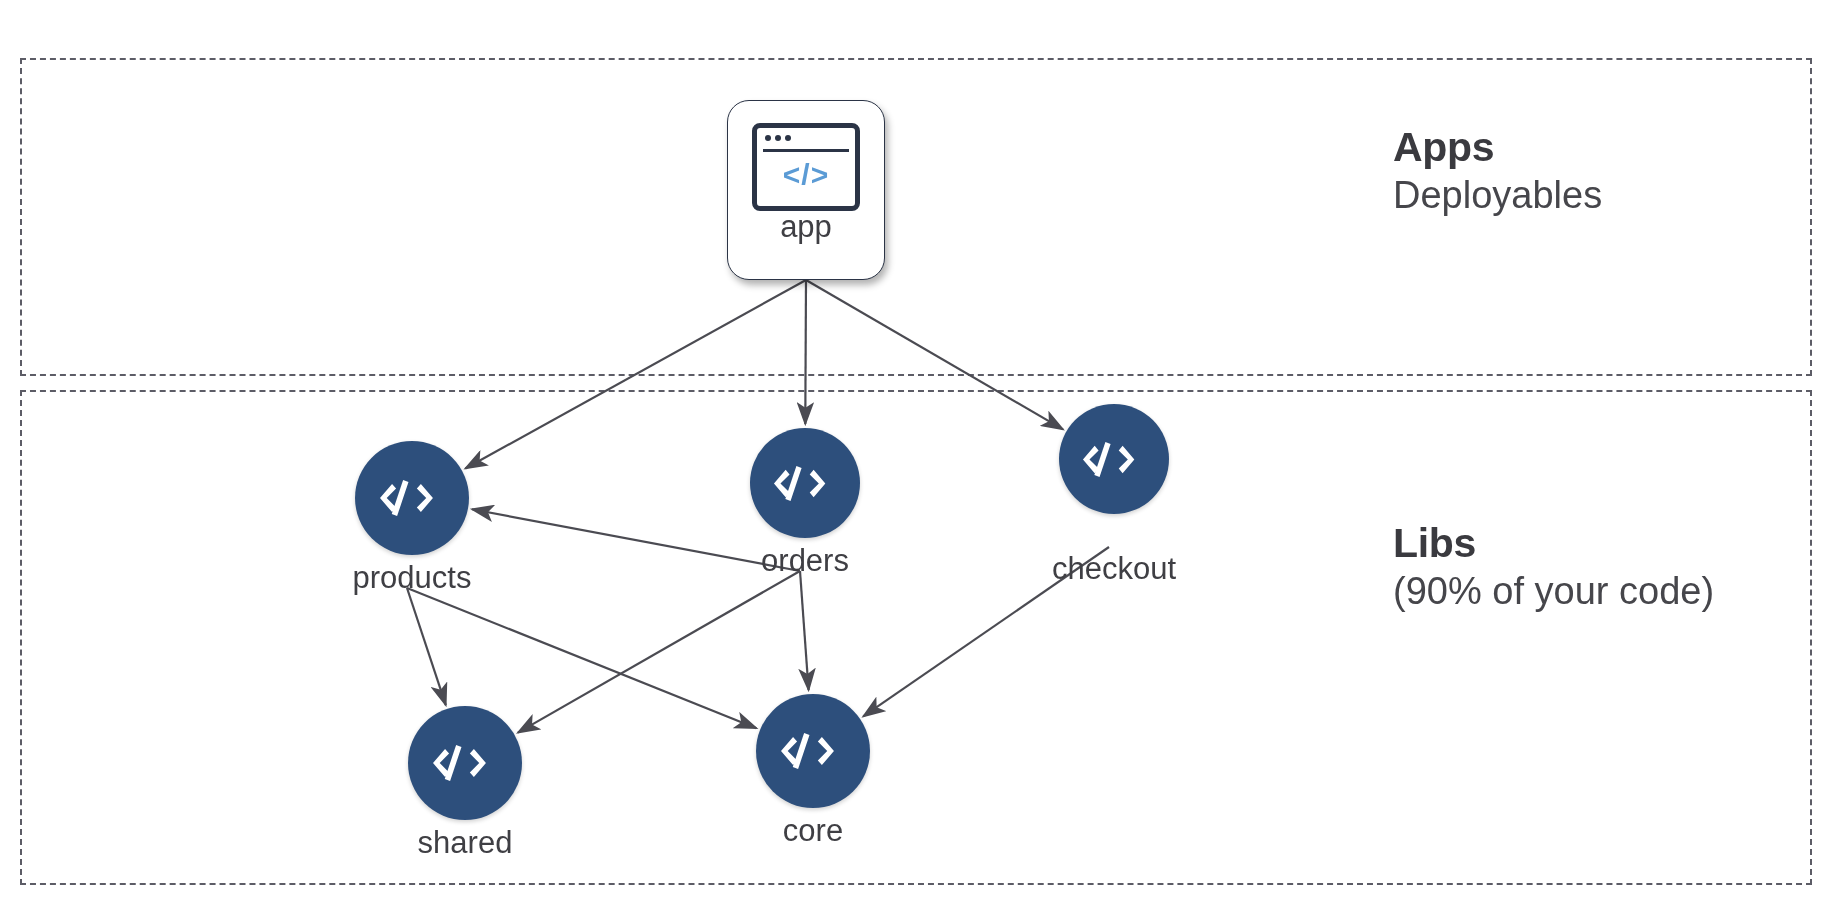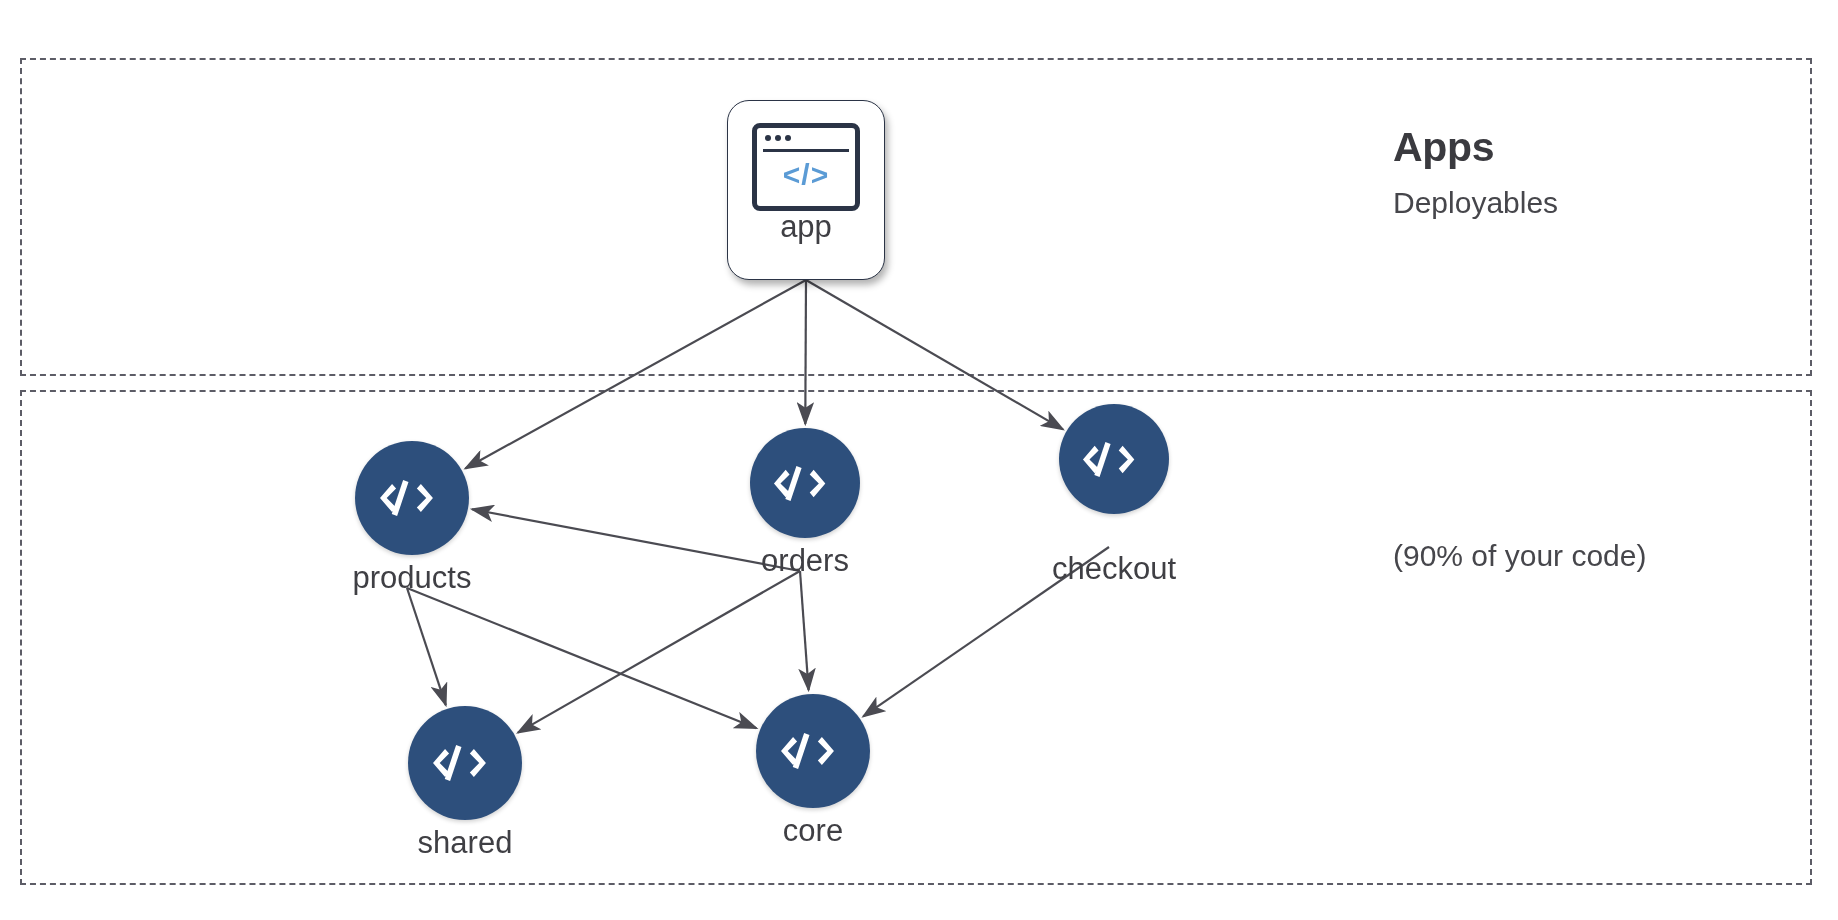--- a/index.html
+++ b/index.html
@@ -46,25 +46,25 @@
     color: #3f3f44;
   }
   .zone-title {
     font-size: 41px;
     font-weight: bold;
     line-height: 1.05;
     letter-spacing: -0.3px;
     color: #3a3a3f;
   }
   .zone-subtitle {
-    font-size: 30px;
+    font-size: 38px;
     font-weight: normal;
     line-height: 1.2;
     color: #46464b;
-    margin-top: 16px;
+    margin-top: 4px;
   }
   #caption-apps { left: 1393px; top: 126px; }
   #caption-libs { left: 1393px; top: 522px; }
 
   
   #edges {
     position: absolute;
     left: 0;
     top: 0;
     width: 1838px;
@@ -169,20 +169,21 @@
 <div id="canvas">
 
   <div class="zone" id="zone-apps"></div>
   <div class="zone" id="zone-libs"></div>
 
   <div class="zone-caption" id="caption-apps">
     <div class="zone-title">Apps</div>
     <div class="zone-subtitle">Deployables</div>
   </div>
   <div class="zone-caption" id="caption-libs">
+    <div class="zone-title">Libs</div>
     <div class="zone-subtitle">(90% of your code)</div>
   </div>
 
   <svg id="edges" viewBox="0 0 1838 920" xmlns="http://www.w3.org/2000/svg">
     <defs>
       <marker id="arrowhead" markerWidth="11" markerHeight="8" refX="10" refY="4" orient="auto" markerUnits="strokeWidth">
         <path d="M0,0 L11,4 L0,8 L2.6,4 Z" fill="#4b4b52"></path>
       </marker>
     </defs>
     <g id="edge-group" stroke="#4b4b52" stroke-width="2.2" fill="none">

